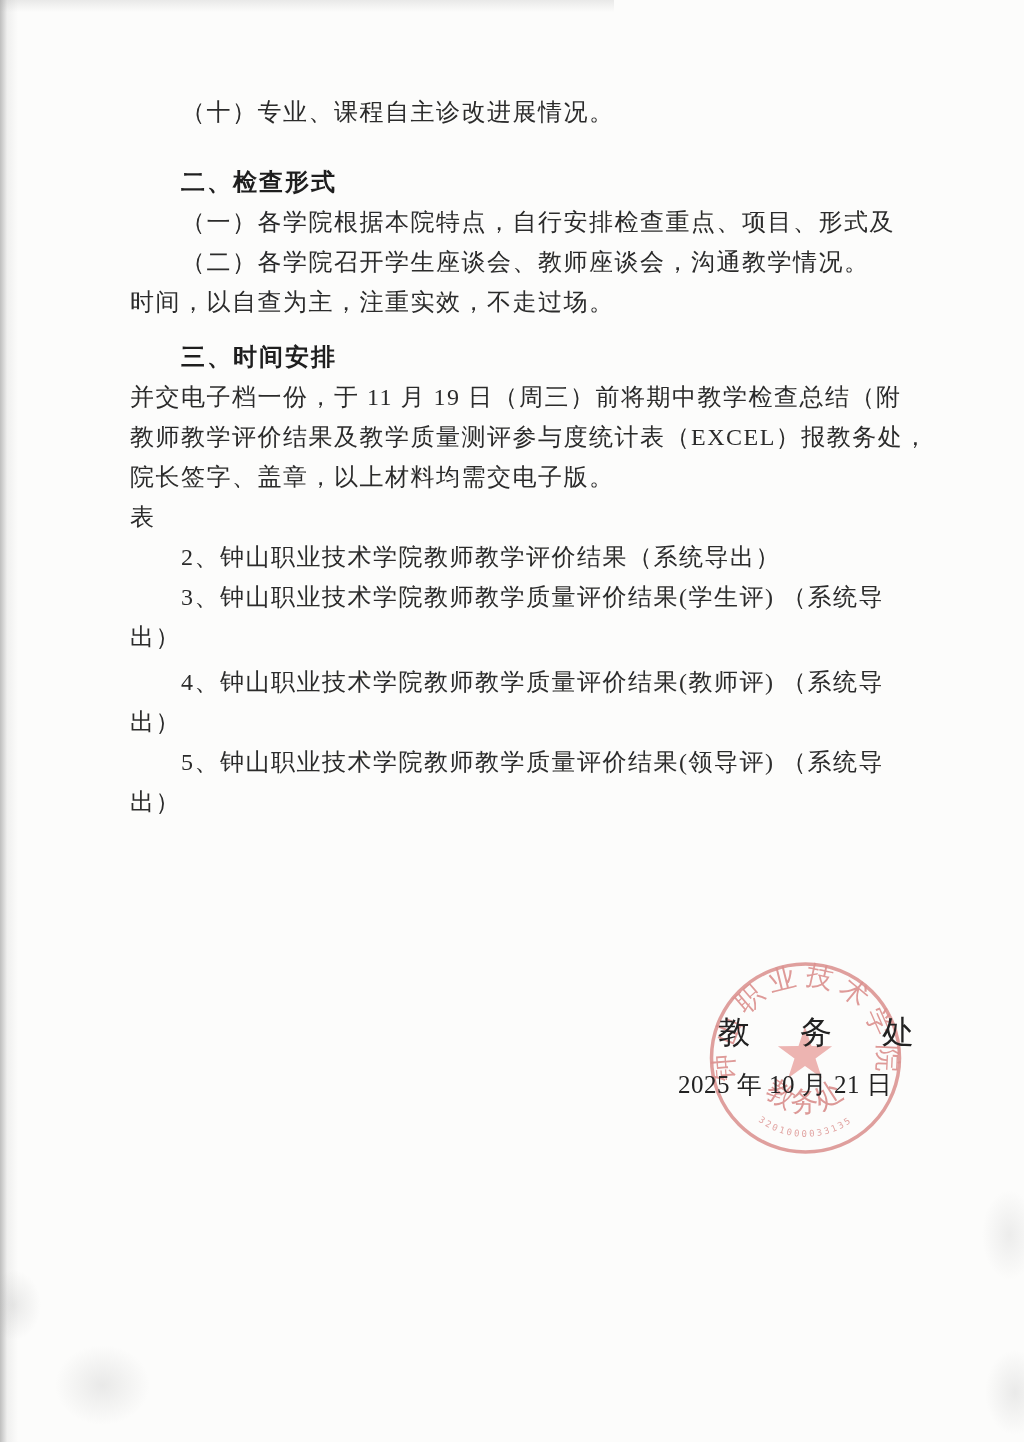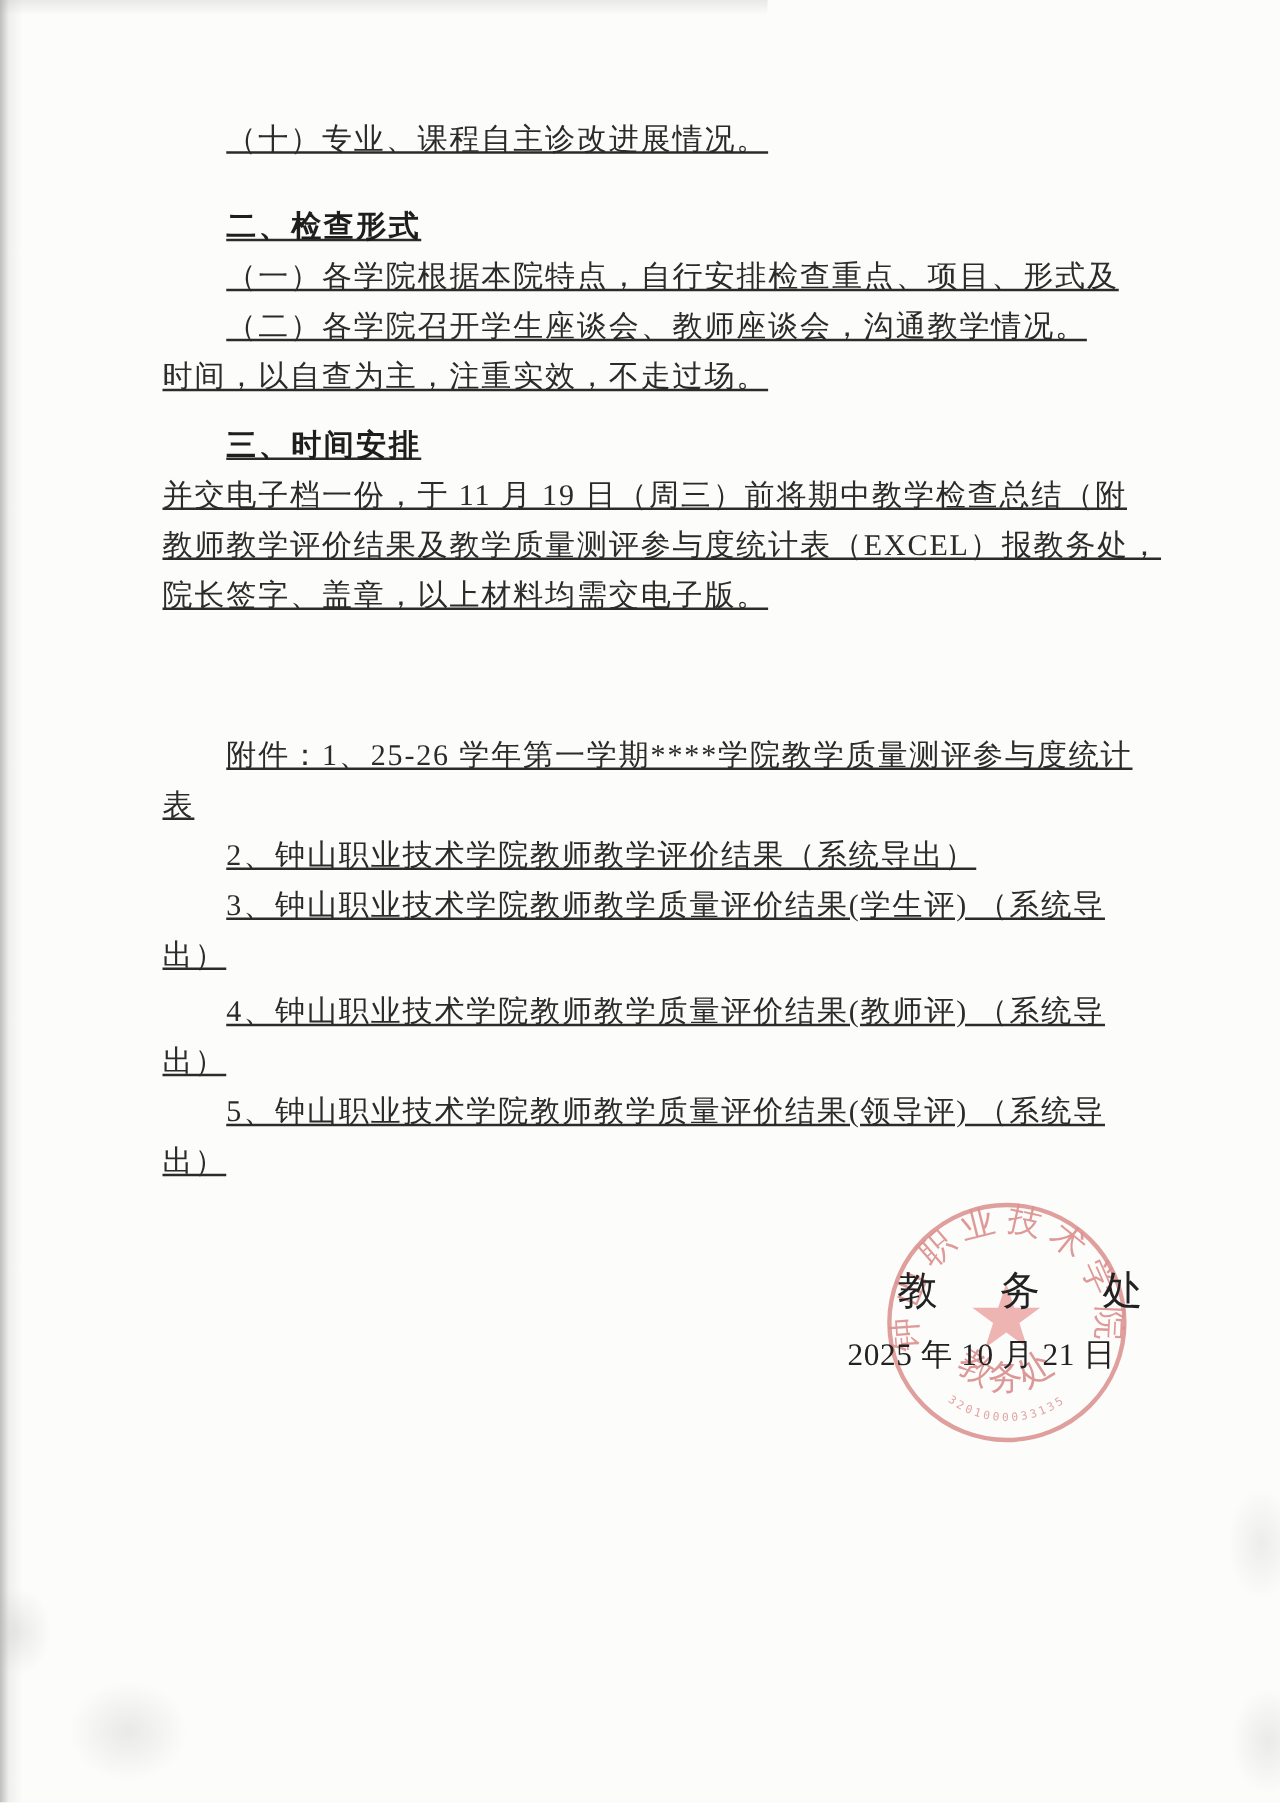--- a/index.html
+++ b/index.html
@@ -22,21 +22,20 @@
   .smudge{position:absolute;border-radius:50%;pointer-events:none;}
   .s1{left:55px;top:1345px;width:95px;height:80px;background:radial-gradient(closest-side,rgba(165,165,165,.22),rgba(165,165,165,0));}
   .s2{left:-14px;top:1270px;width:55px;height:70px;background:radial-gradient(closest-side,rgba(165,165,165,.22),rgba(165,165,165,0));}
   .s3{left:982px;top:1190px;width:55px;height:90px;background:radial-gradient(closest-side,rgba(175,175,175,.2),rgba(175,175,175,0));}
   .s4{left:985px;top:1350px;width:60px;height:85px;background:radial-gradient(closest-side,rgba(170,170,170,.22),rgba(170,170,170,0));}
 
   
   .content{
     position:absolute;left:130px;top:92px;width:792px;
     color:#2b2b2b;
-    text-decoration:underline;
   }
   .line{
     height:40px;line-height:40px;font-size:24px;letter-spacing:1.5px;
     white-space:pre;
   }
   .ind{padding-left:51px;}
   .heading{
     font-family:"Liberation Sans","DejaVu Sans",sans-serif;
     font-weight:bold;color:#1e1e1e;letter-spacing:2px;margin-top:30px;
   }
@@ -80,21 +79,20 @@
 <main class="content">
   <div class="line ind">（十）专业、课程自主诊改进展情况。</div>
   <div class="line ind heading">二、检查形式</div>
   <div class="line ind">（一）各学院根据本院特点，自行安排检查重点、项目、形式及</div>
   <div class="line ind">（二）各学院召开学生座谈会、教师座谈会，沟通教学情况。</div>
   <div class="line">时间，以自查为主，注重实效，不走过场。</div>
   <div class="line ind heading gap8">三、时间安排</div>
   <div class="line">并交电子档一份，于 11 月 19 日（周三）前将期中教学检查总结（附</div>
   <div class="line">教师教学评价结果及教学质量测评参与度统计表（EXCEL）报教务处，</div>
   <div class="line">院长签字、盖章，以上材料均需交电子版。</div>
-  <div class="line ind gap88">附件：1、25-26 学年第一学期****学院教学质量测评参与度统计</div>
   <div class="line">表</div>
   <div class="line ind">2、钟山职业技术学院教师教学评价结果（系统导出）</div>
   <div class="line ind">3、钟山职业技术学院教师教学质量评价结果(学生评) （系统导</div>
   <div class="line">出）</div>
   <div class="line ind gap5">4、钟山职业技术学院教师教学质量评价结果(教师评) （系统导</div>
   <div class="line">出）</div>
   <div class="line ind">5、钟山职业技术学院教师教学质量评价结果(领导评) （系统导</div>
   <div class="line">出）</div>
 </main>
 

